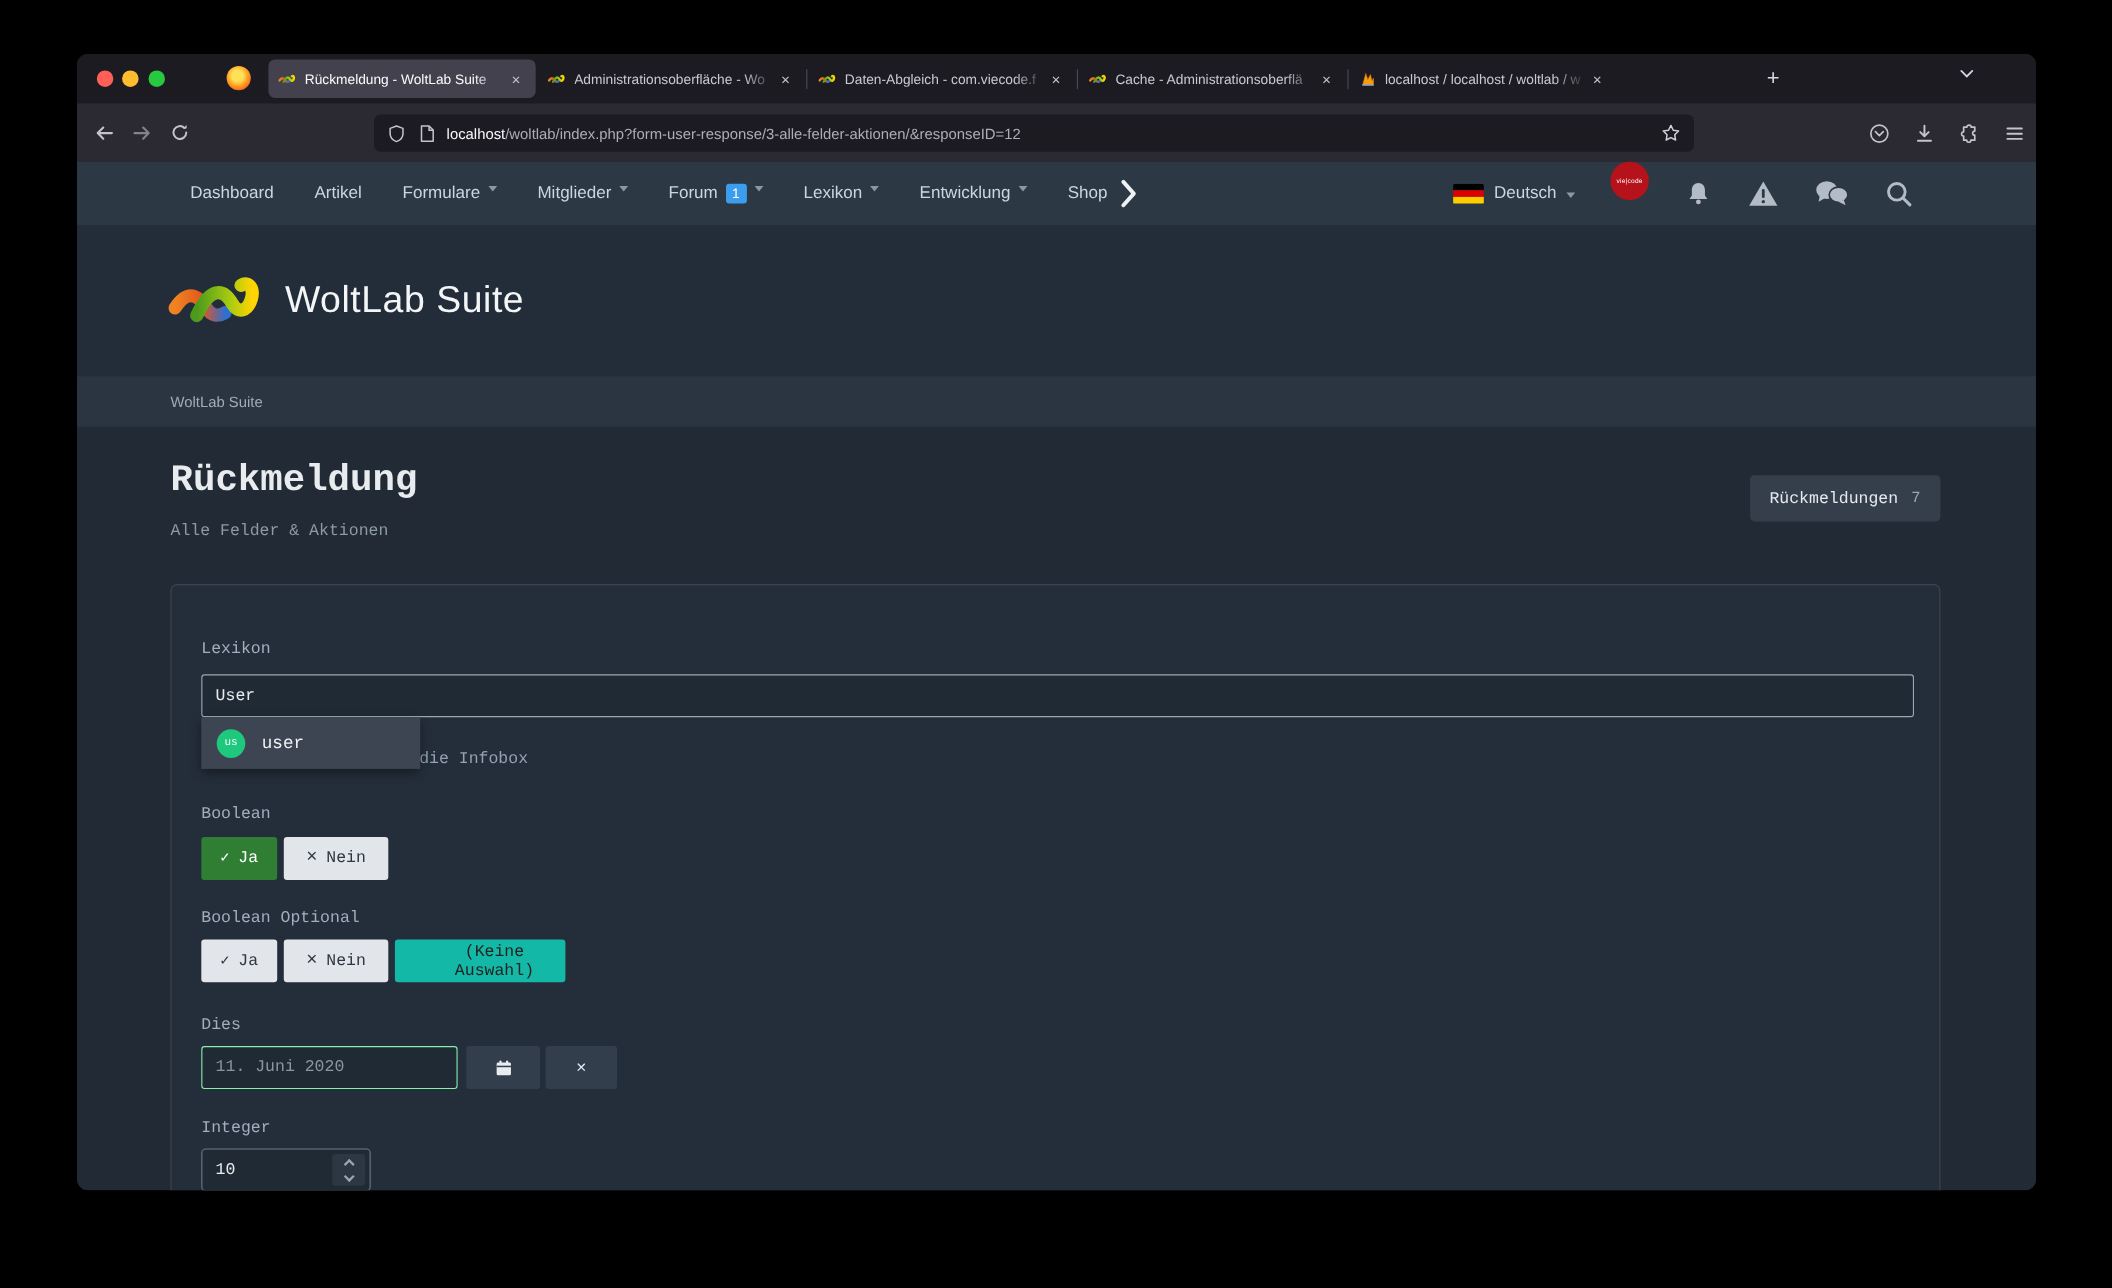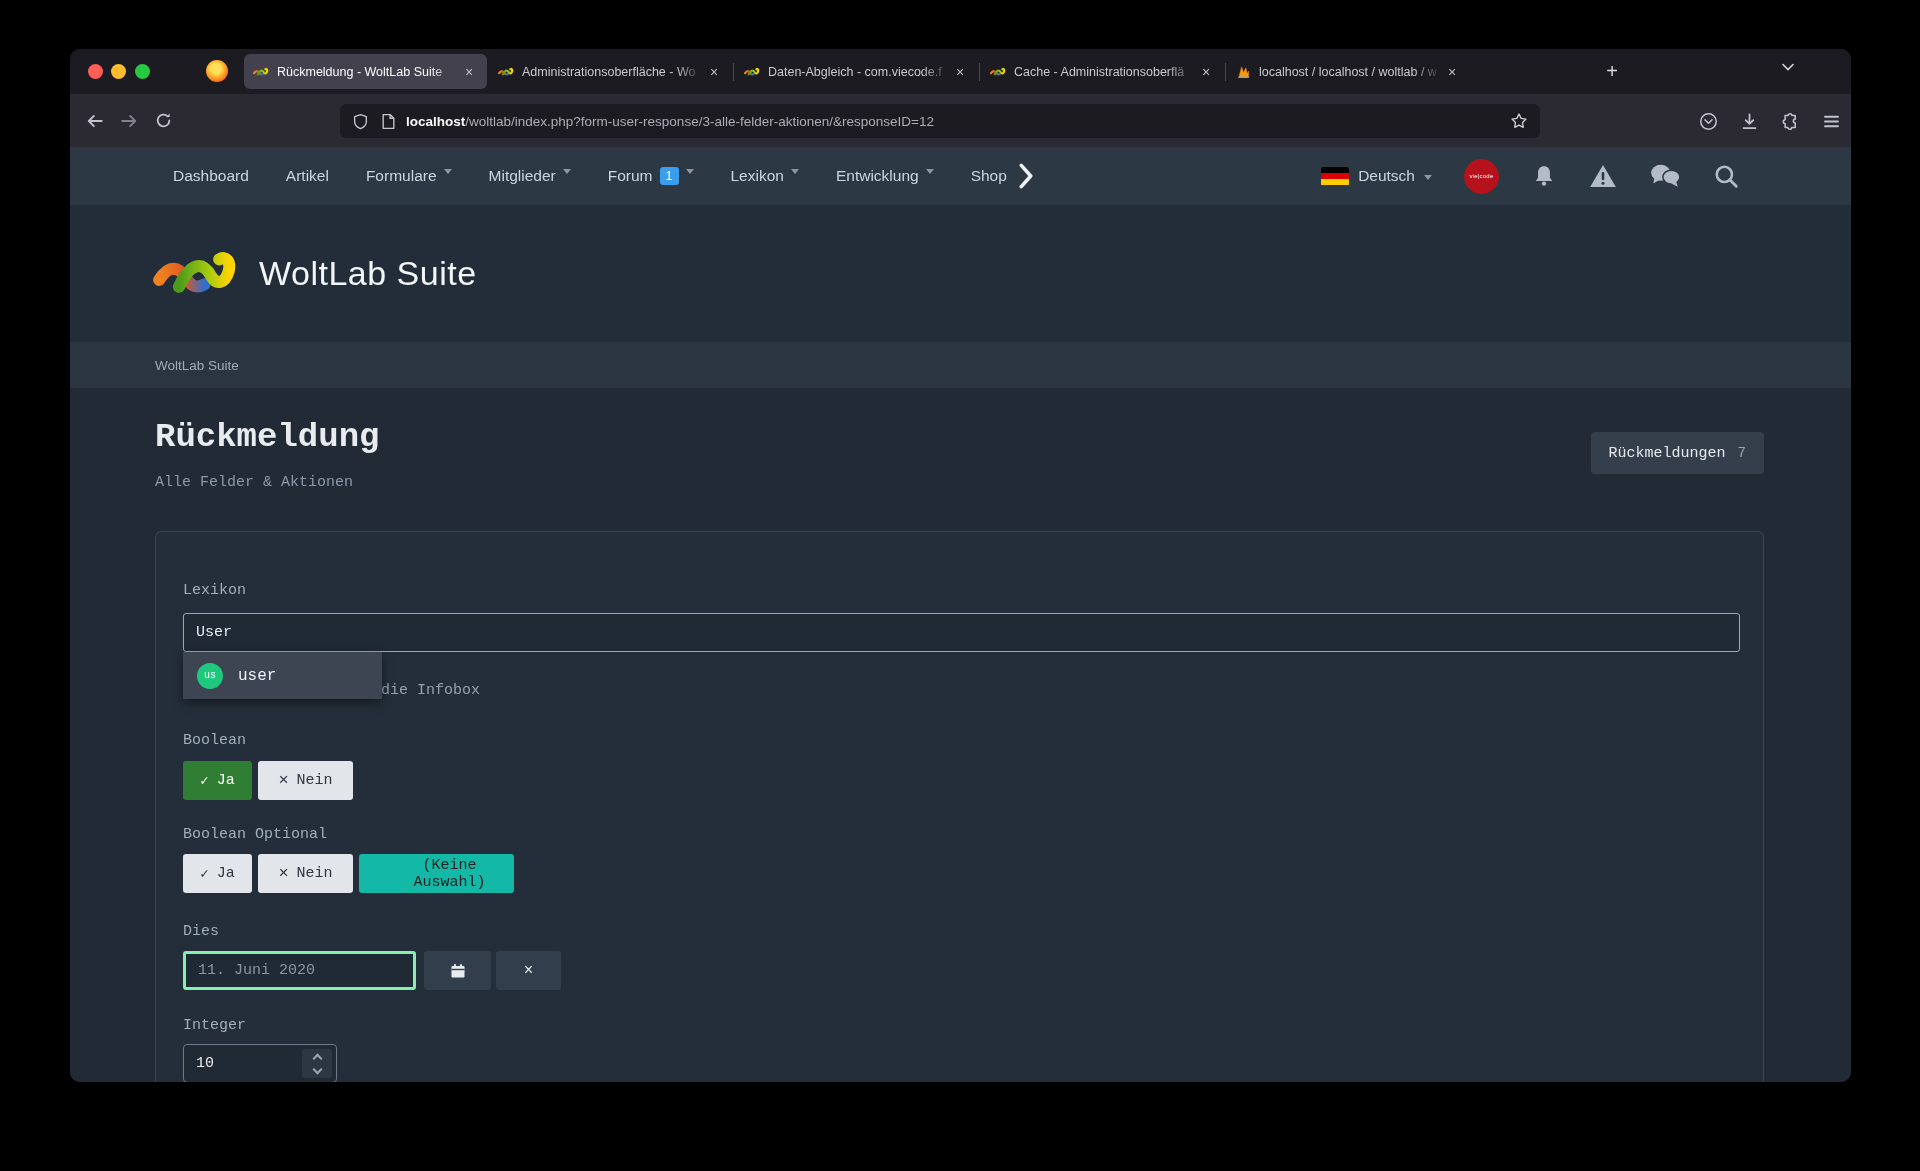--- a/index.html
+++ b/index.html
@@ -32,35 +32,35 @@
   .alltabs svg, .newtab { display:block; }
 
   
   .toolbar { position:absolute; left:0; top:45px; width:100%; height:53px; background:#2b2a33;
              display:flex; align-items:center; }
   .nav-btn { width:34px; height:34px; display:flex; align-items:center; justify-content:center; color:#bcbcc6; }
   .nav-btn.back { margin-left:8px; }
   .urlbar { position:absolute; left:270px; top:10px; width:1200px; height:34px; background:#1c1b22;
             border-radius:6px; display:flex; align-items:center; padding:0 12px; }
   .url-text { flex:1; font-size:13.5px; white-space:nowrap; overflow:hidden; margin-left:10px; }
-  .url-host { color:#fbfbfe; font-weight:700; }
+  .url-host { color:#fbfbfe; font-weight:400; }
   .url-path { color:#adadb8; }
   .tb-right { position:absolute; right:10px; top:10px; height:34px; display:flex; align-items:center; gap:22px; color:#c3c3cd; }
 
   
   .viewport { position:absolute; left:0; top:98px; width:100%; height:935px; background:#222b35; }
 
   .site-nav { position:absolute; left:0; top:0; width:100%; height:58px; background:#2c3844; }
   .nav-left { position:absolute; left:103px; top:0; height:58px; display:flex; align-items:center; gap:37px; }
   .nav-item { display:flex; gap:7px; color:#ccd6df; font-size:15.5px; white-space:nowrap; }
   .caret { width:0; height:0; border-left:4.5px solid transparent; border-right:4.5px solid transparent;
            border-top:5px solid #8a97a5; margin-top:2px; }
   .badge { background:#3b9dee; color:#fff; font-size:12.5px; padding:1.5px 6px; border-radius:3px; }
   .shop-chev { margin-left:-26px; }
-  .nav-right { position:absolute; right:112px; top:0; height:58px; display:flex; align-items:center; gap:32px; }
+  .nav-right { position:absolute; right:112px; top:0; height:58px; display:flex; gap:32px; }
   .lang { display:flex; align-items:center; gap:9px; color:#ccd6df; font-size:15.5px; }
   .flag { width:28px; height:19px; border-radius:2px; overflow:hidden; display:flex; flex-direction:column; }
   .flag div { flex:1; }
   .avatar { width:35px; height:35px; border-radius:50%; background:#b5121b; color:#fff;
             display:flex; align-items:center; justify-content:center; font-size:6px; letter-spacing:.2px; }
   .nav-ic { color:#b3bcc6; display:flex; align-items:center; }
 
   .logo-band { position:absolute; left:0; top:58px; width:100%; height:137px; background:#232d39;
                display:flex; align-items:center; }
   .brand { display:flex; align-items:center; gap:20px; margin-left:83px; }
@@ -97,21 +97,21 @@
   .btn { height:39px; border:none; border-radius:3px; font-size:15px; font-family:inherit;
          display:inline-flex; align-items:center; justify-content:center; gap:8px; }
   .btn-green  { background:#2f7e33; color:#fff; }
   .btn-gray   { background:#e2e5e9; color:#303742; }
   .btn-orange { background:#14b8a6; color:#222;padding-left:26px; }
   .btn-dark   { background:#333e4c; color:#e8ecef; }
   .row { position:absolute; left:27px; display:flex; gap:6px; }
   .bico { font-size:14px; }
 
   .date-inp { position:absolute; left:27px; top:419px; width:233px; height:39px; background:#202a34;
-              border:3px solid #86efac; border-radius:3px; display:flex; align-items:center;
+              border:1px solid #86efac; border-radius:3px; display:flex; align-items:center;
               padding-left:12px; color:#8a96a4; font-size:15px; }
   .cal-btn { position:absolute; left:268px; top:419px; width:67px; }
   .clr-btn { position:absolute; left:340px; top:419px; width:65px; font-size:16px; }
 
   .int-inp { position:absolute; left:27px; top:512px; width:154px; height:39px; background:#202a34;
              border:1px solid #6e7a8a; border-radius:4px; display:flex; align-items:center;
              padding-left:12px; color:#e9ecef; font-size:15px; }
   .spinner { position:absolute; right:4px; top:4px; bottom:4px; width:30px; background:#2d3643;
              border-radius:3px; display:flex; flex-direction:column; align-items:center; justify-content:center; gap:4px; }
   .chev { width:7px; height:7px; border-left:2px solid #9aa6b4; border-top:2px solid #9aa6b4; }

